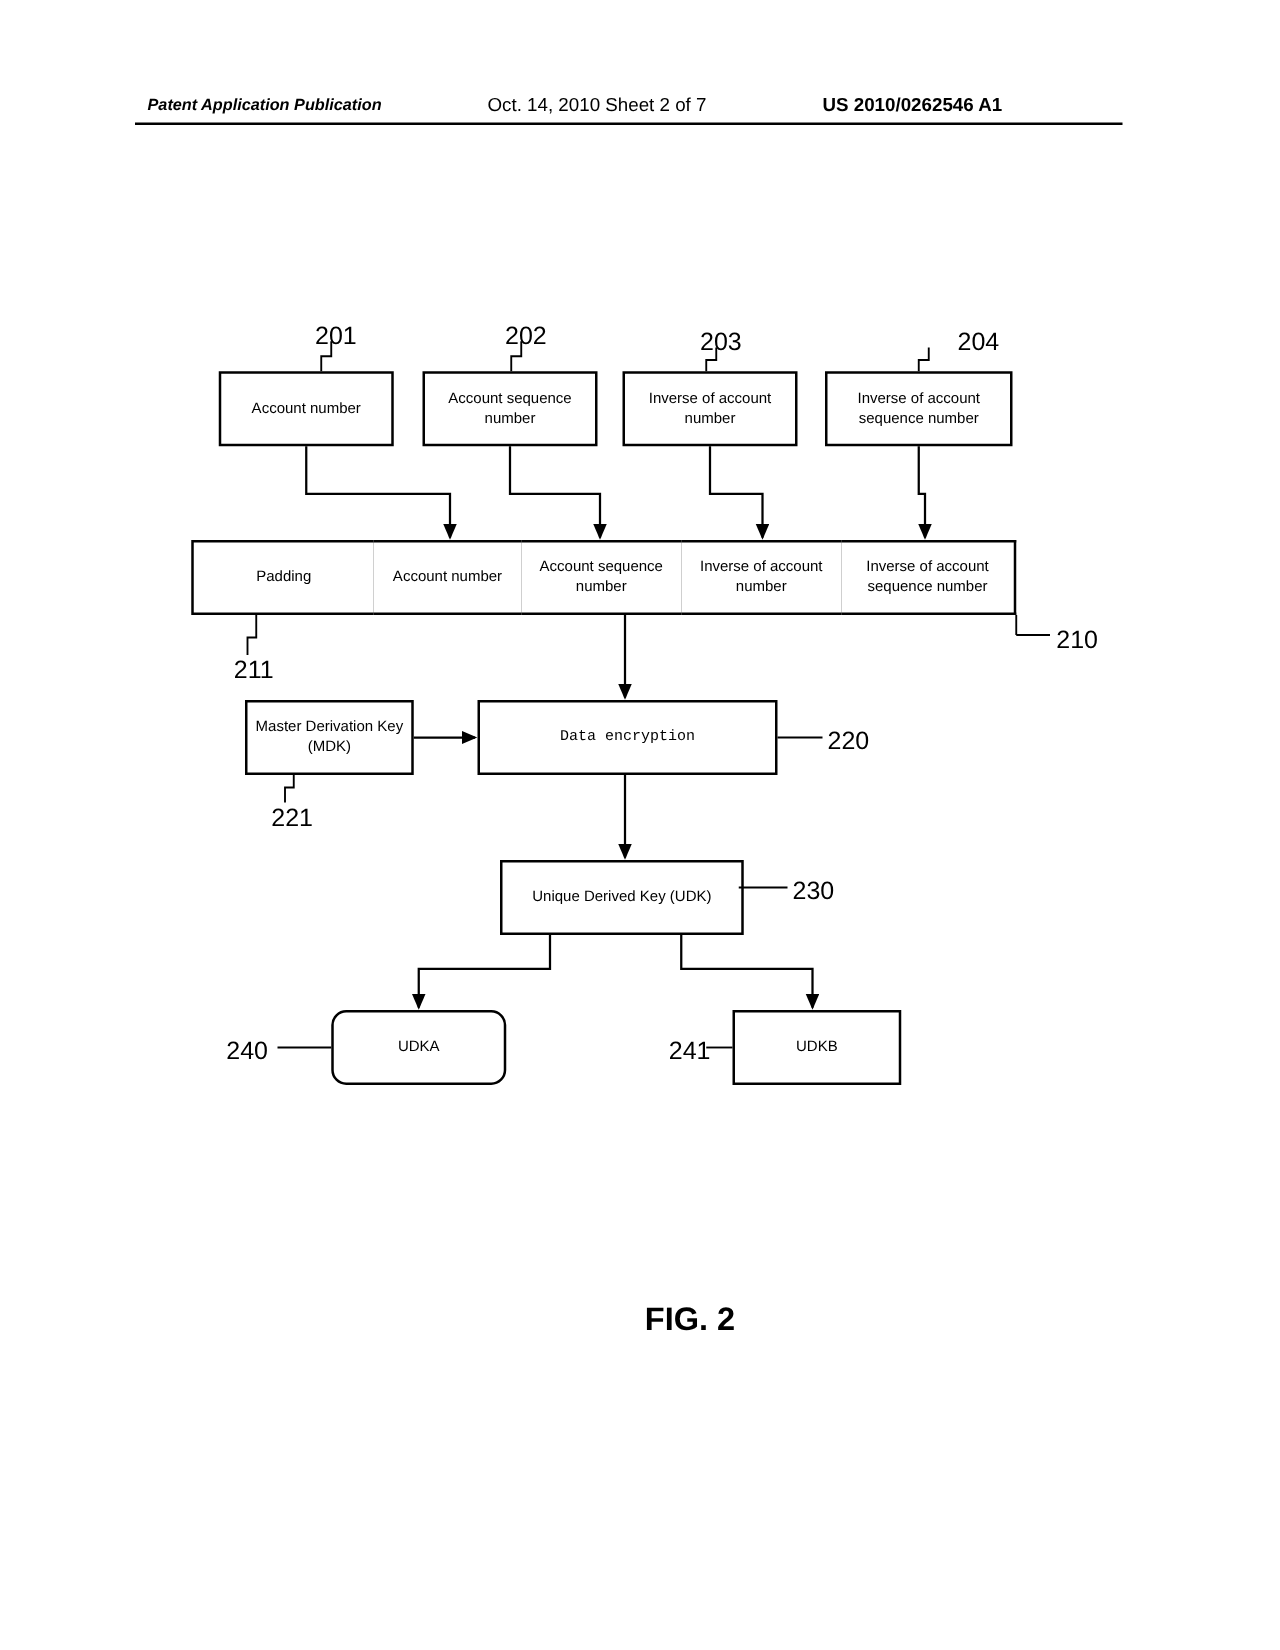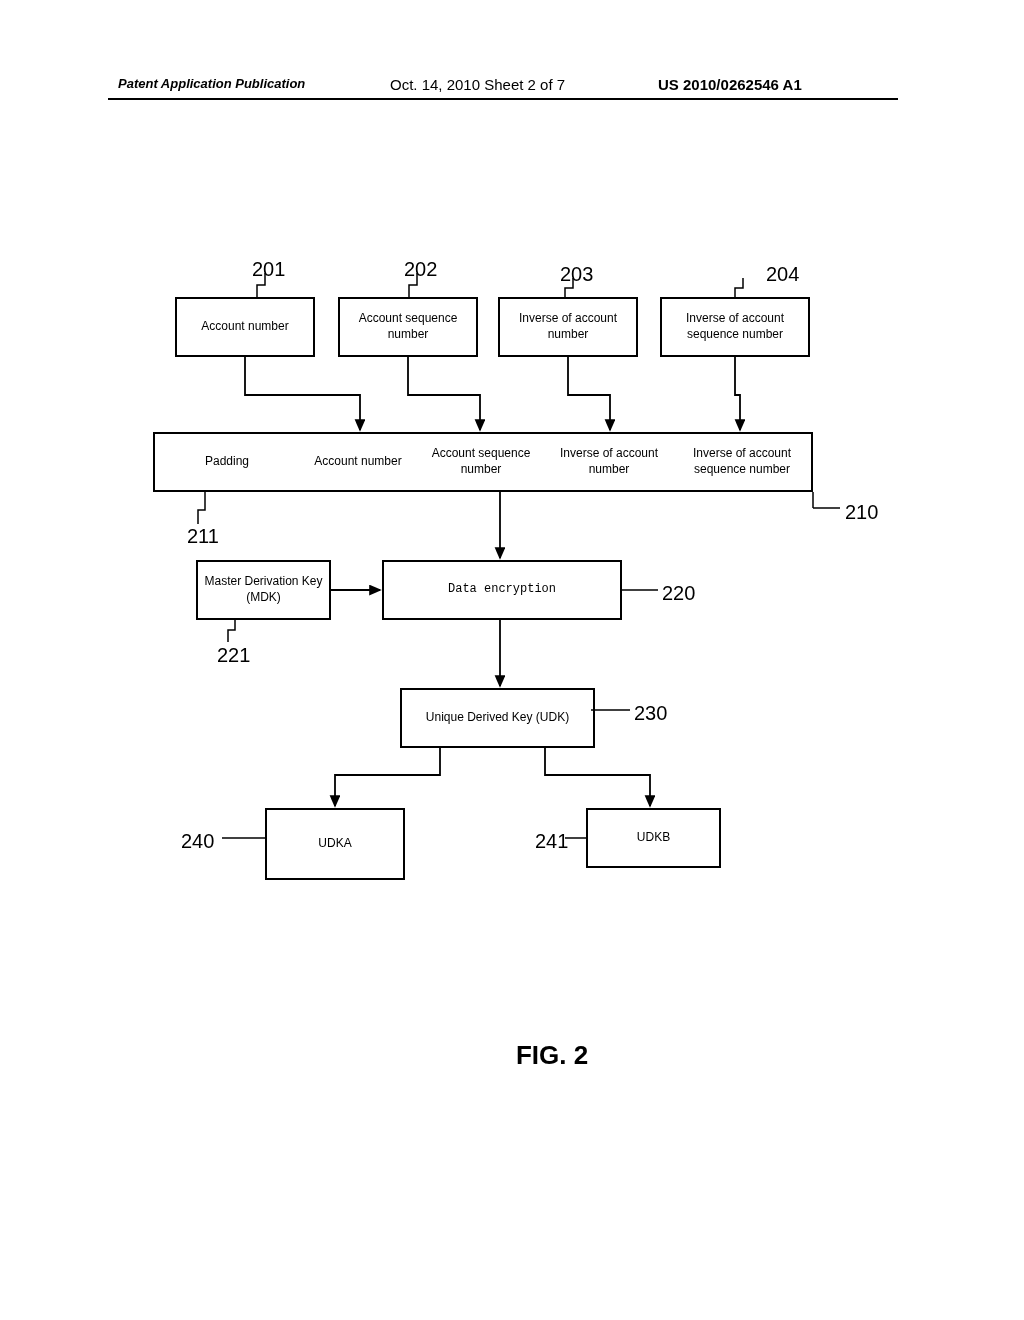--- a/index.html
+++ b/index.html
@@ -108,21 +108,21 @@
 
 <div class="box" style="top:560px; left:196px; width:135px; height:60px;">Master Derivation Key (MDK)</div>
 <div class="box" style="top:560px; left:382px; width:240px; height:60px;font-family:Liberation Mono, monospace;">Data encryption</div>
 
 <div class="refnum" style="top:644px; left:217px;">221</div>
 <div class="refnum" style="top:582px; left:662px;">220</div>
 
 <div class="box" style="top:688px; left:400px; width:195px; height:60px;">Unique Derived Key (UDK)</div>
 <div class="refnum" style="top:702px; left:634px;">230</div>
 
-<div class="box" style="top:808px; left:265px; width:140px; height:72px;">UDKA</div>
+<div class="box" style="top:808px; left:265px; width:140px; height:60px;border-radius:12px;">UDKA</div>
 <div class="box" style="top:808px; left:586px; width:135px; height:60px;">UDKB</div>
 
 <div class="refnum" style="top:830px; left:181px;">240</div>
 <div class="refnum" style="top:830px; left:535px;">241</div>
 
 <div class="fig-caption">FIG. 2</div>
 
 <svg class="diagram" width="1024" height="1320">
   <defs>
     <marker id="arrow" markerWidth="10" markerHeight="10" refX="6" refY="3" orient="auto" markerUnits="strokeWidth">

